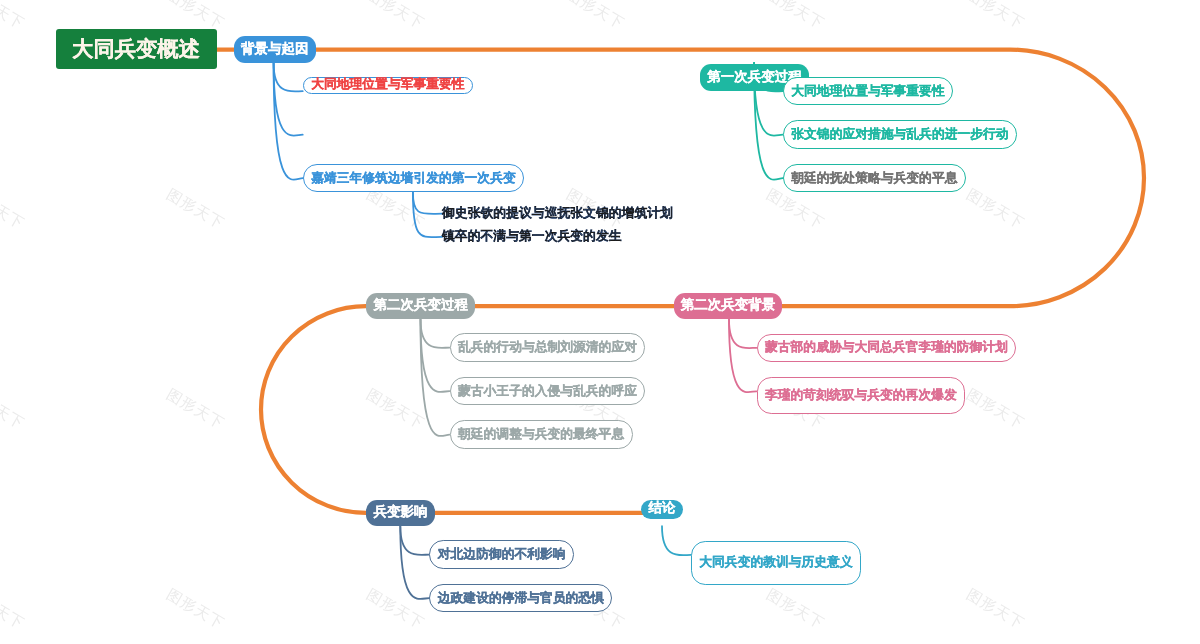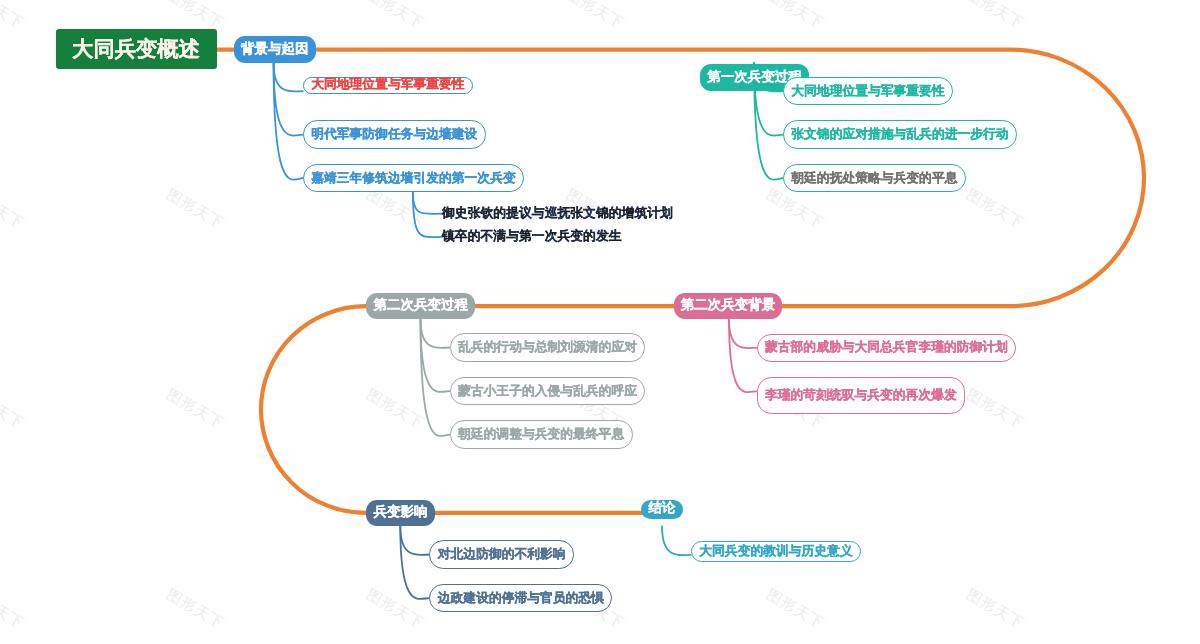--- a/index.html
+++ b/index.html
@@ -81,23 +81,20 @@
   <div id="nodes">
       <div class="node root" style="left: 55.5px; top: 28.8px; width: 161px; height: 40.6px; background: #15803d;">
         <span>大同兵变概述</span>
       </div>
       <div class="node branch" style="left: 233.7px; top: 36.3px; height: 26.6px; background: rgb(58, 147, 218); padding: 0px 7.4px;">
         <span>背景与起因</span>
       </div>
       <div class="node leaf" style="left: 302.7px; top: 76.95px; height: 17px; border-color: rgb(58, 147, 218); color: #ef4444; border-radius: 14.25px; padding: 0px 7.5px; align-items: flex-end;">
         <span>大同地理位置与军事重要性</span>
       </div>
-      <div class="node leaf" style="left: 302.7px; top: 120.45px; height: 28.5px; border-color: rgb(58, 147, 218); color: rgb(58, 147, 218); border-radius: 14.25px; padding: 0px 7.5px;">
-        <span>明代军事防御任务与边墙建设</span>
-      </div>
       <div class="node leaf" style="left: 302.7px; top: 163.95px; height: 28.5px; border-color: rgb(58, 147, 218); color: rgb(58, 147, 218); border-radius: 14.25px; padding: 0px 7.5px;">
         <span>嘉靖三年修筑边墙引发的第一次兵变</span>
       </div>
       <div class="node plain" style="left: 442px; top: 204.7px; height: 18px;">
         <span>御史张钦的提议与巡抚张文锦的增筑计划</span>
       </div>
       <div class="node plain" style="left: 442px; top: 227.9px; height: 18px;">
         <span>镇卒的不满与第一次兵变的发生</span>
       </div>
       <div class="node branch" style="left: 699.8px; top: 36.3px; height: 26.6px; background: rgb(30, 184, 162); padding: 0px 7.4px; margin-top: 28px;">
@@ -138,17 +135,17 @@
       </div>
       <div class="node leaf" style="left: 429.3px; top: 540.35px; height: 28.5px; border-color: rgb(79, 113, 150); color: rgb(79, 113, 150); border-radius: 14.25px; padding: 0px 7.5px;">
         <span>对北边防御的不利影响</span>
       </div>
       <div class="node leaf" style="left: 429.3px; top: 583.85px; height: 28.5px; border-color: rgb(79, 113, 150); color: rgb(79, 113, 150); border-radius: 14.25px; padding: 0px 7.5px;">
         <span>边政建设的停滞与官员的恐惧</span>
       </div>
       <div class="node branch" style="left: 641px; top: 499.6px; height: 19px; background: rgb(51, 167, 200); padding: 0px 7.4px;">
         <span>结论</span>
       </div>
-      <div class="node leaf" style="left: 690.8px; top: 540.65px; height: 21px; border-color: rgb(51, 167, 200); color: rgb(51, 167, 200); border-radius: 14.25px; padding: 0px 7.5px;">
+      <div class="node leaf" style="left: 690.8px; top: 540.65px; height: 44px; border-color: rgb(51, 167, 200); color: rgb(51, 167, 200); border-radius: 14.25px; padding: 0px 7.5px;">
         <span>大同兵变的教训与历史意义</span>
       </div>
     </div>
 </div>
 
 </body></html>

